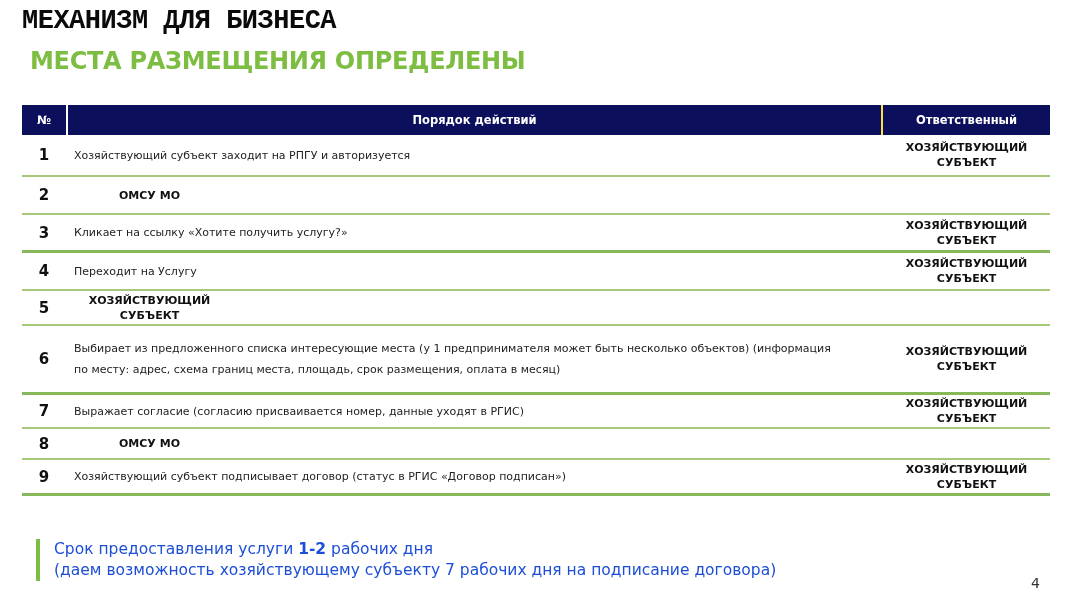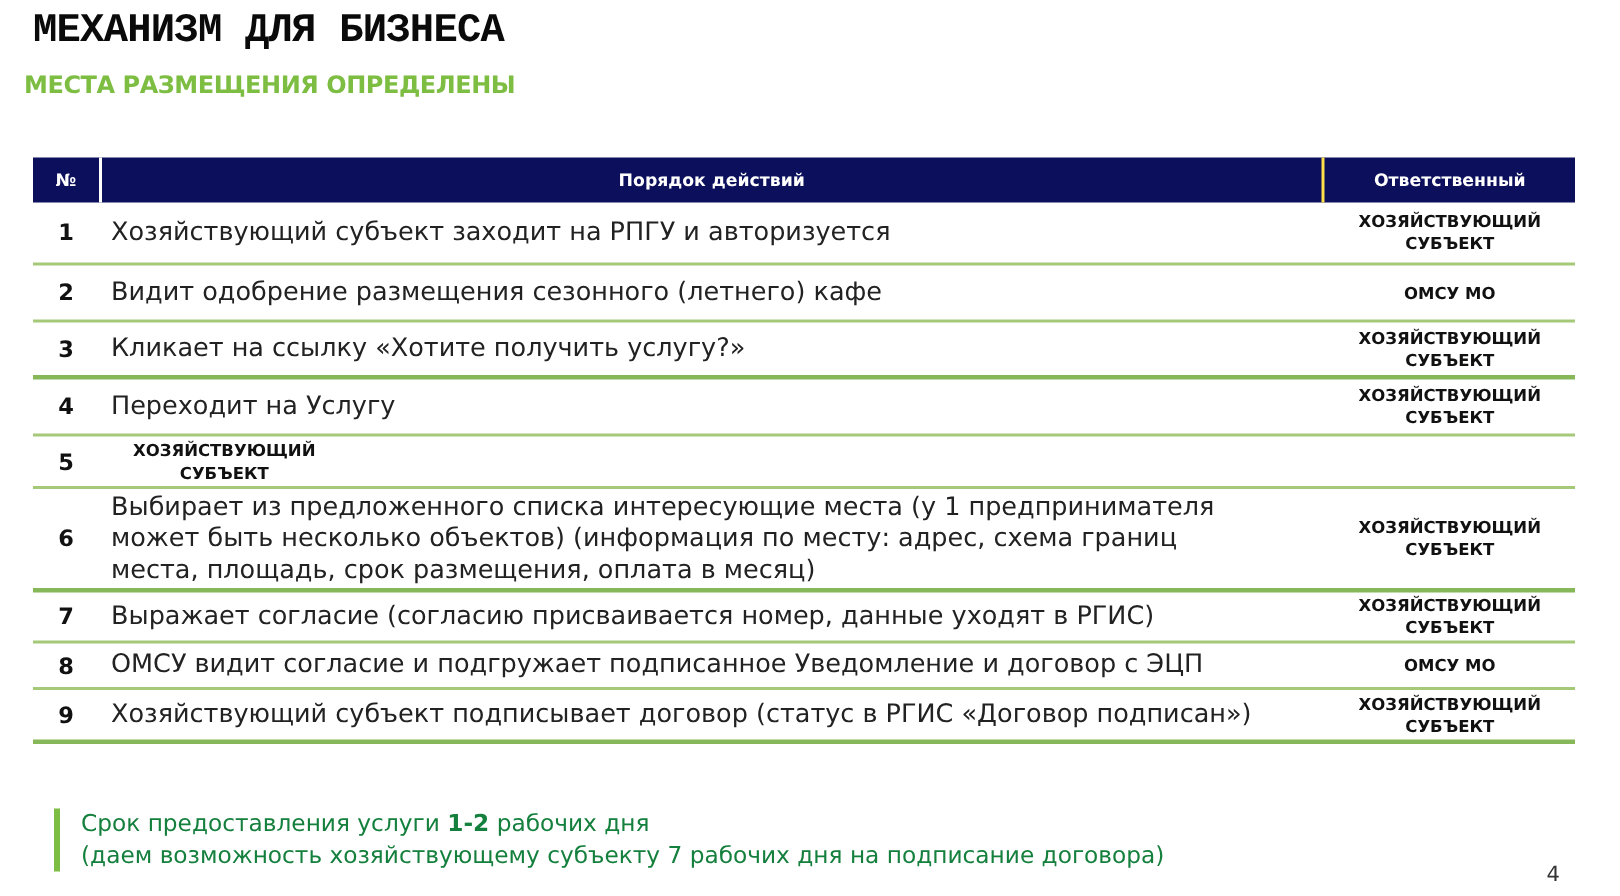--- a/index.html
+++ b/index.html
@@ -1,32 +1,32 @@
 <!DOCTYPE html>
 <html><head>
 <meta charset="utf-8">
 <style>
   html,body{margin:0;padding:0;background:#fff;}
   body{width:1080px;height:597px;position:relative;overflow:hidden;font-family:"DejaVu Sans",sans-serif;color:#111;}
   .title{position:absolute;left:22px;top:6px;font-family:Liberation Mono, monospace;font-weight:bold;font-size:27px;letter-spacing:-0.5px;color:#0a0a0a;}
-  .subtitle{position:absolute;left:16px;top:47px;font-weight:bold;font-size:16px;letter-spacing:-0.3px;color:#7cbd42;}
+  .subtitle{position:absolute;left:30px;top:47px;font-weight:bold;font-size:24px;letter-spacing:-0.3px;color:#7cbd42;}
   .tbl{position:absolute;left:22px;top:105px;width:1028px;}
   .hdr{display:flex;height:30px;background:#0b0f5c;color:#fff;font-weight:bold;font-size:11.5px;}
   .hdr div{display:flex;align-items:center;justify-content:center;}
   .c1{width:44px;flex:none;}
   .c2{flex:1;}
   .c3{width:167px;flex:none;}
   .hdr .c1{border-right:2px solid #fff;}
   .hdr .c3{border-left:2px solid #fde047;}
   .row{display:flex;border-bottom:2px solid #a6c979;}
   .row .c1{display:flex;align-items:center;justify-content:center;font-weight:bold;font-size:15px;}
-  .row .c2{display:flex;align-items:center;font-size:17px;padding-left:8px;color:#222;line-height:21px;}
+  .row .c2{display:flex;align-items:center;font-size:11px;padding-left:8px;color:#222;line-height:21px;}
   .row .c3{display:flex;align-items:center;justify-content:center;text-align:center;font-weight:bold;font-size:11px;line-height:15px;}
   .row.thick{border-bottom-width:3px;border-bottom-color:#86b85a;}
-  .note{position:absolute;left:36px;top:539px;border-left:4px solid #7cbd42;padding-left:14px;font-size:15.5px;line-height:21px;color:#15803d;}
+  .note{position:absolute;left:36px;top:539px;border-left:4px solid #7cbd42;padding-left:14px;font-size:15.5px;line-height:21px;color:#1d4ed8;}
   .note b{font-weight:bold;}
   .pagenum{position:absolute;right:40px;top:575px;font-size:14px;color:#333;}
 </style>
 </head>
 <body>
 
 <div class="title">МЕХАНИЗМ ДЛЯ БИЗНЕСА</div>
 <div class="subtitle">МЕСТА РАЗМЕЩЕНИЯ ОПРЕДЕЛЕНЫ</div>
 
 <div class="tbl">
@@ -36,21 +36,20 @@
     <div class="c3">Ответственный</div>
   </div>
 
   <div class="row" style="height:40px">
     <div class="c1">1</div>
     <div class="c2">Хозяйствующий субъект заходит на РПГУ и авторизуется</div>
     <div class="c3">ХОЗЯЙСТВУЮЩИЙ СУБЪЕКТ</div>
   </div>
   <div class="row" style="height:36px">
     <div class="c1">2</div>
-    <div class="c2">Видит одобрение размещения сезонного (летнего) кафе</div>
     <div class="c3">ОМСУ МО</div>
   </div>
   <div class="row thick" style="height:35px">
     <div class="c1">3</div>
     <div class="c2">Кликает на ссылку «Хотите получить услугу?»</div>
     <div class="c3">ХОЗЯЙСТВУЮЩИЙ СУБЪЕКТ</div>
   </div>
   <div class="row" style="height:36px">
     <div class="c1">4</div>
     <div class="c2">Переходит на Услугу</div>
@@ -65,21 +64,20 @@
     <div class="c2" style="padding-right:40px">Выбирает из предложенного списка интересующие места (у 1 предпринимателя может быть несколько объектов) (информация по месту: адрес, схема границ места, площадь, срок размещения, оплата в месяц)</div>
     <div class="c3">ХОЗЯЙСТВУЮЩИЙ СУБЪЕКТ</div>
   </div>
   <div class="row" style="height:32px">
     <div class="c1">7</div>
     <div class="c2">Выражает согласие (согласию присваивается номер, данные уходят в РГИС)</div>
     <div class="c3">ХОЗЯЙСТВУЮЩИЙ СУБЪЕКТ</div>
   </div>
   <div class="row" style="height:29px">
     <div class="c1">8</div>
-    <div class="c2">ОМСУ видит согласие и подгружает подписанное Уведомление и договор с ЭЦП</div>
     <div class="c3">ОМСУ МО</div>
   </div>
   <div class="row thick" style="height:33px">
     <div class="c1">9</div>
     <div class="c2">Хозяйствующий субъект подписывает договор (статус в РГИС «Договор подписан»)</div>
     <div class="c3">ХОЗЯЙСТВУЮЩИЙ СУБЪЕКТ</div>
   </div>
 </div>
 
 <div class="note">

